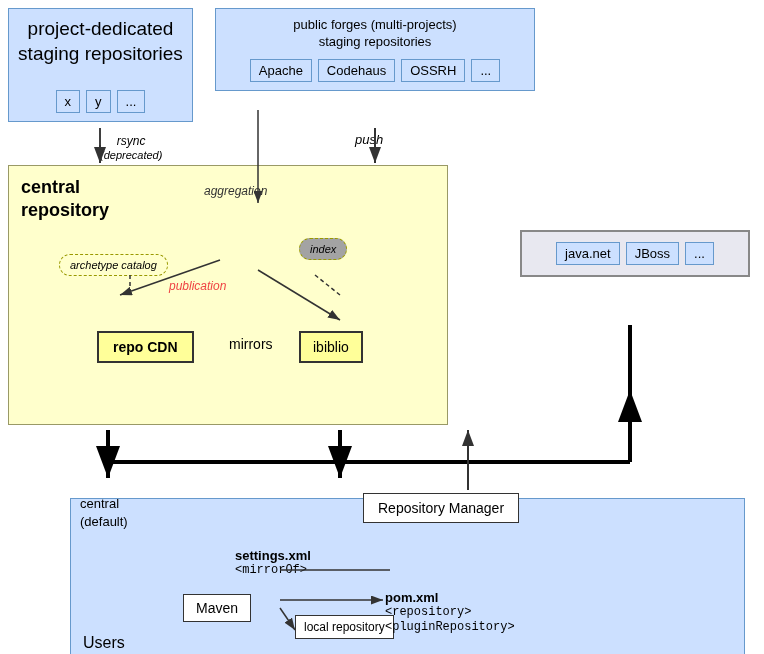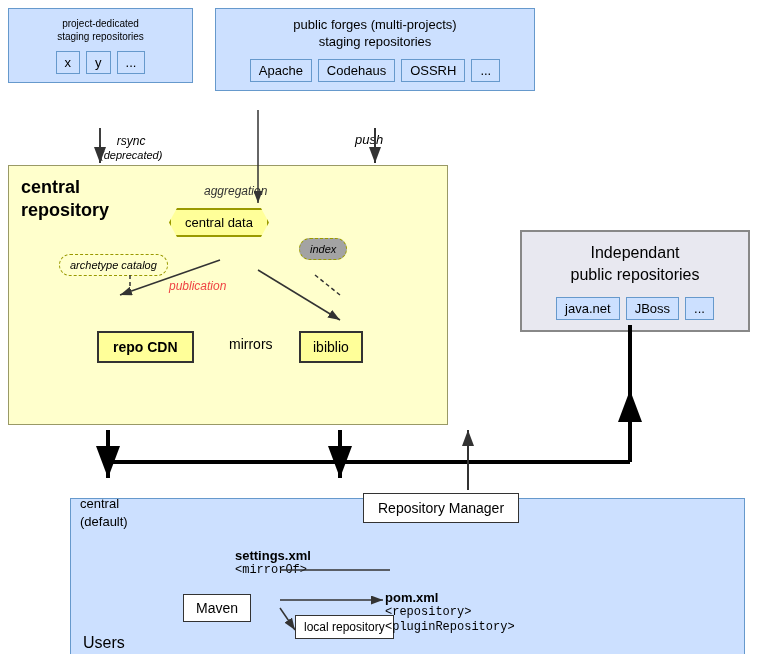--- a/index.html
+++ b/index.html
@@ -23,23 +23,23 @@
     .box-staging-project {
       position: absolute;
       top: 8px; left: 8px;
       width: 185px;
       background: #cce0ff;
       border: 1.5px solid #6699cc;
       padding: 8px;
     }
     .box-staging-project .title {
       text-align: center;
-      font-size: 10px;
+      font-size: 19px;
       line-height: 1.3;
-      margin-bottom: 8px;
+      margin-bottom: 24px;
     }
     .small-boxes {
       display: flex;
       gap: 6px;
       justify-content: center;
     }
     .small-box {
       border: 1.5px solid #6699cc;
       background: #cce0ff;
       padding: 3px 8px;
@@ -317,31 +317,29 @@
   </div>
 
   <div class="label-push">push</div>
 
   <div class="box-central">
     <div class="label-central">
       <span>central</span><br>
       <span>repository</span>
     </div>
     <div class="label-aggregation">aggregation</div>
-    <div class="central-data">central data</div>
     <div class="archetype-catalog">archetype catalog</div>
     <div class="index-tag">index</div>
     <div class="label-publication">publication</div>
     <div class="box-repo-cdn">repo CDN</div>
     <div class="label-mirrors">mirrors</div>
     <div class="box-ibiblio">ibiblio</div>
   </div>
 
   <div class="box-independent">
-    <div class="title">Independant<br>public repositories</div>
     <div class="small-boxes">
       <div class="small-box">java.net</div>
       <div class="small-box">JBoss</div>
       <div class="small-box">...</div>
     </div>
   </div>
 
   <div class="box-users">
     <div class="label-users">Users</div>
   </div>

